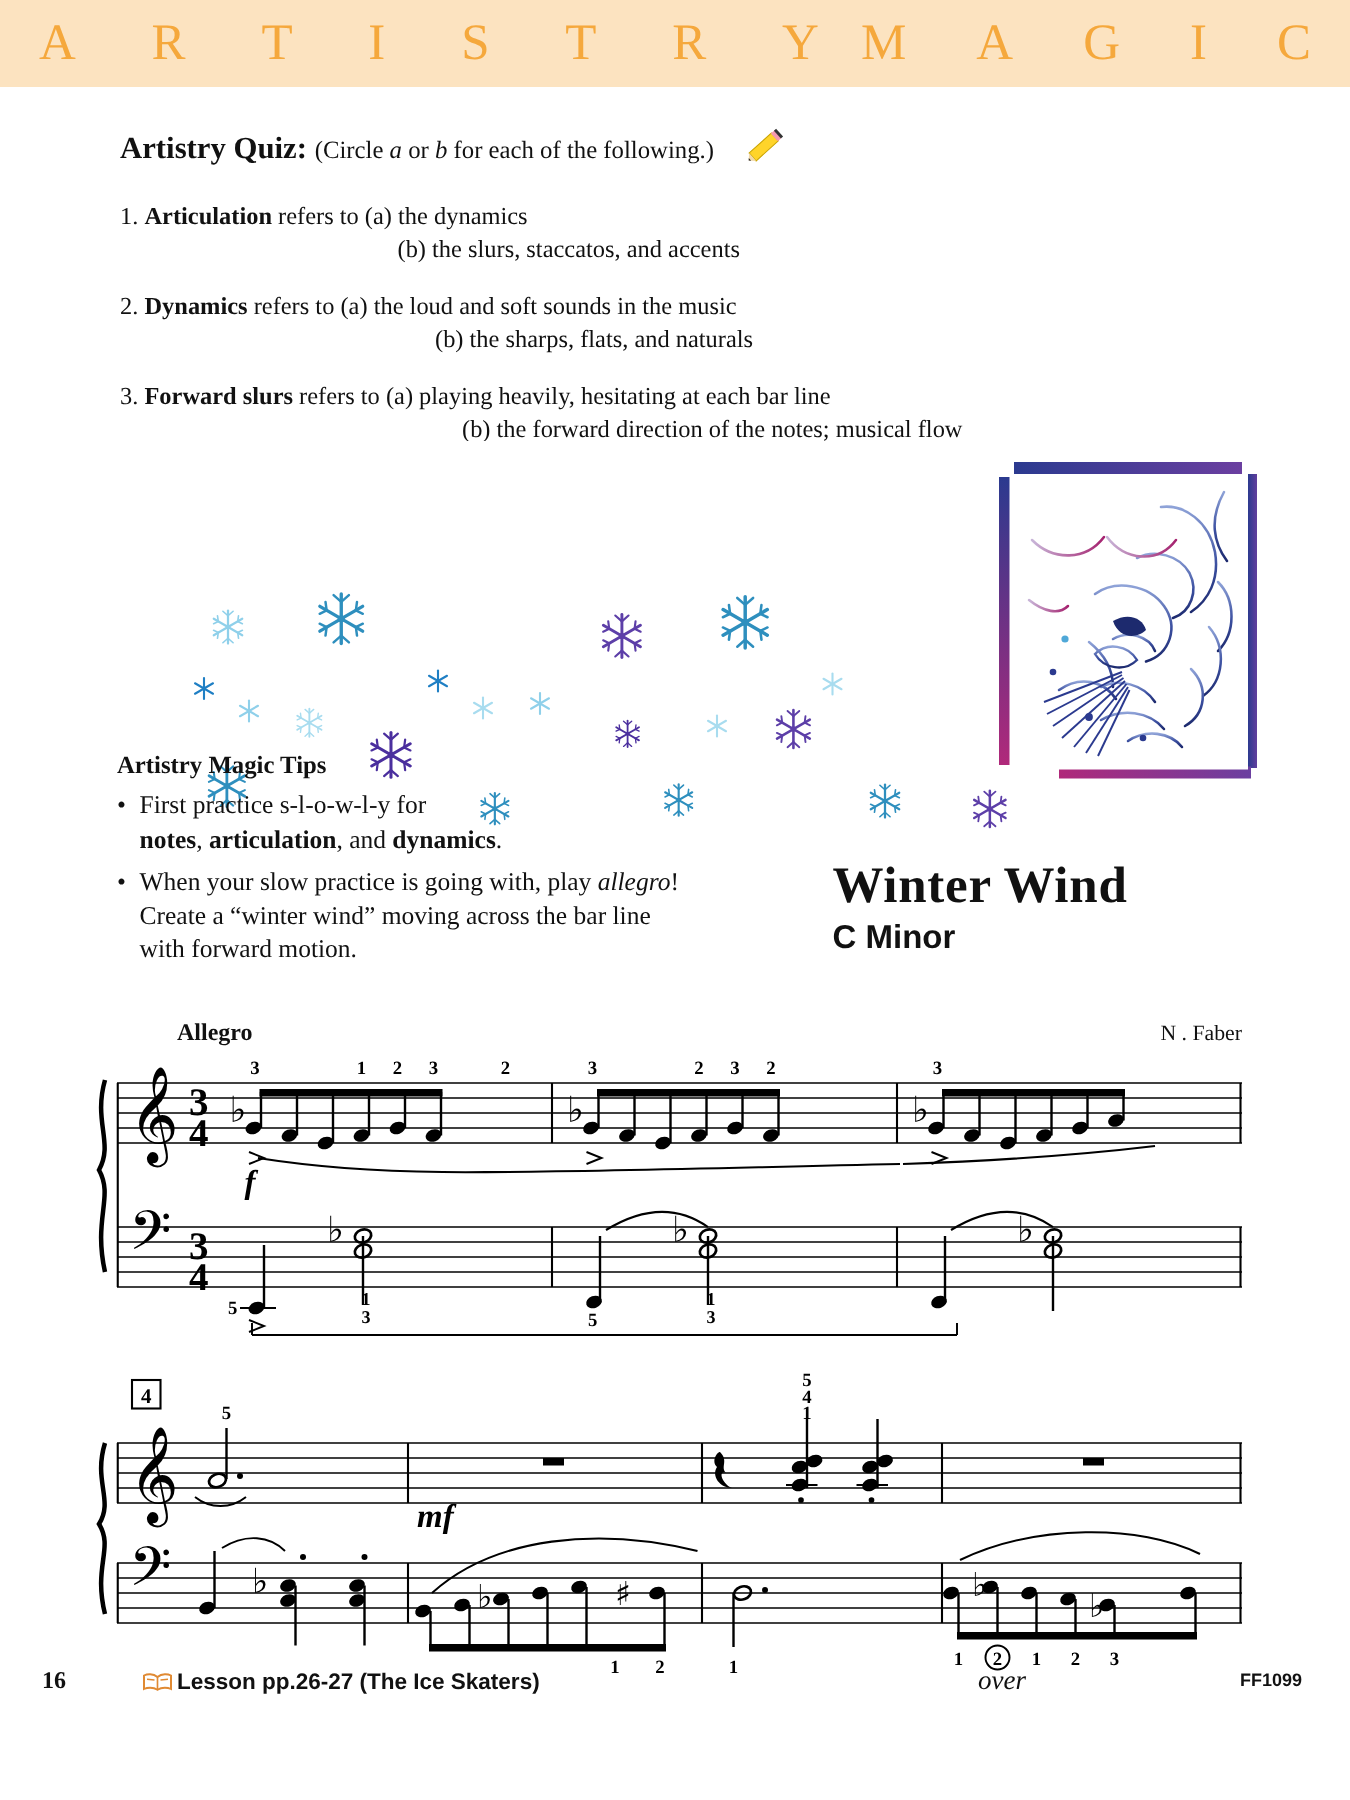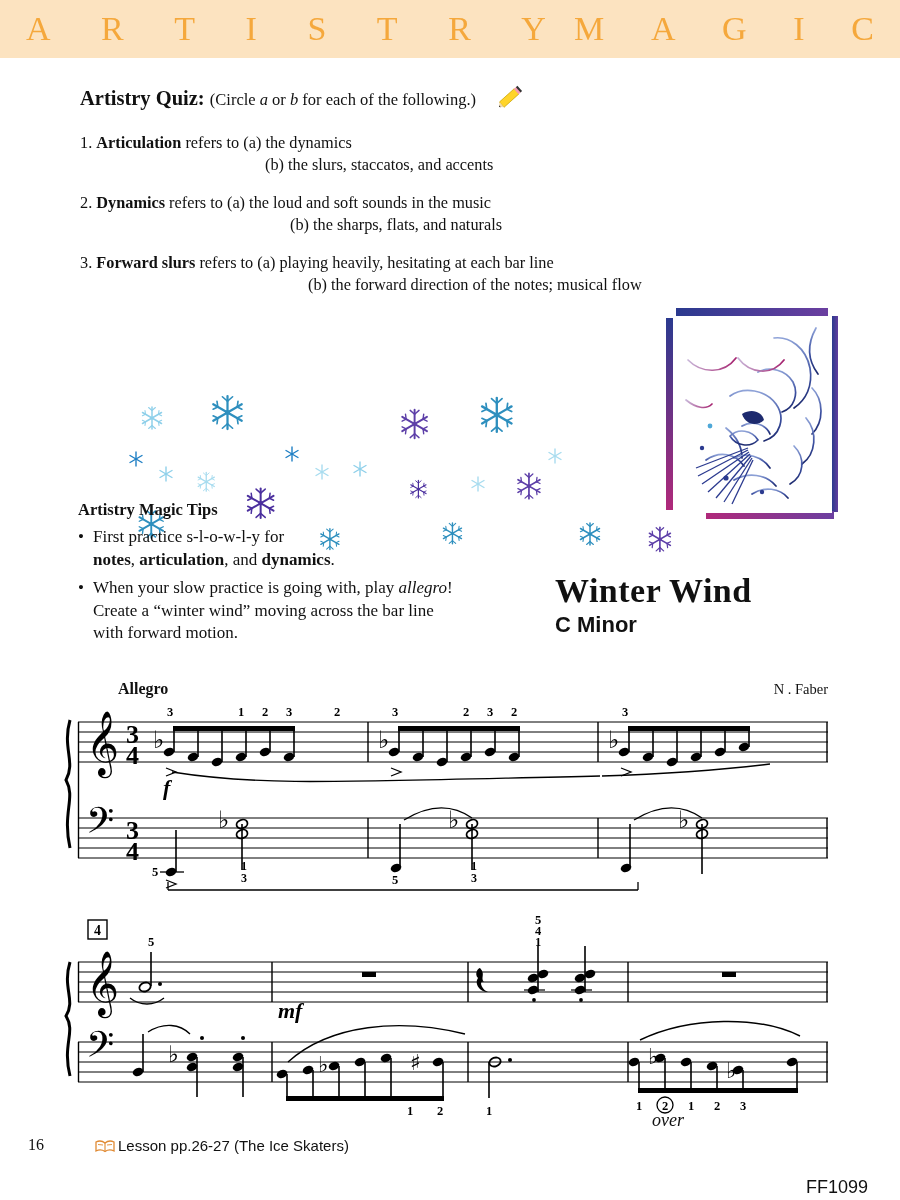--- a/index.html
+++ b/index.html
@@ -64,26 +64,26 @@
   }
 
   
   #tempo{position:absolute;left:118px;top:680px;font-size:16px;font-weight:bold;}
   #composer{position:absolute;right:72px;top:681px;font-size:14.5px;}
 
   .system{position:absolute;}
   .overtxt{position:absolute;font-style:italic;font-size:18px;}
 
   
-  #footer{position:absolute;left:0;top:1136px;width:900px;height:30px;}
+  #footer{position:absolute;left:0;top:1112px;width:900px;height:30px;font-weight:bold;}
   #page-number{position:absolute;left:28px;top:0;font-size:16px;}
   #lesson-ref{position:absolute;left:95px;top:1px;font-size:15px;
               font-family:"Liberation Sans", sans-serif;}
-  #catalog{position:absolute;right:32px;top:1px;font-size:18px;
-           font-family:"Liberation Sans", sans-serif;margin-top:40px;}
+  #catalog{position:absolute;right:32px;top:1px;font-size:12px;
+           font-family:"Liberation Sans", sans-serif;}
   .book-icon{display:inline-block;vertical-align:-2px;margin-right:3px;}
 </style>
 </head>
 <body>
 
 <div id="header-banner">
   <div id="header-title">
     <span class="word w1"><span class="ltr">A</span><span class="ltr">R</span><span class="ltr">T</span><span class="ltr">I</span><span class="ltr">S</span><span class="ltr">T</span><span class="ltr">R</span><span class="ltr">Y</span></span>
     <span class="word w2"><span class="ltr">M</span><span class="ltr">A</span><span class="ltr">G</span><span class="ltr">I</span><span class="ltr">C</span></span>
   </div>

